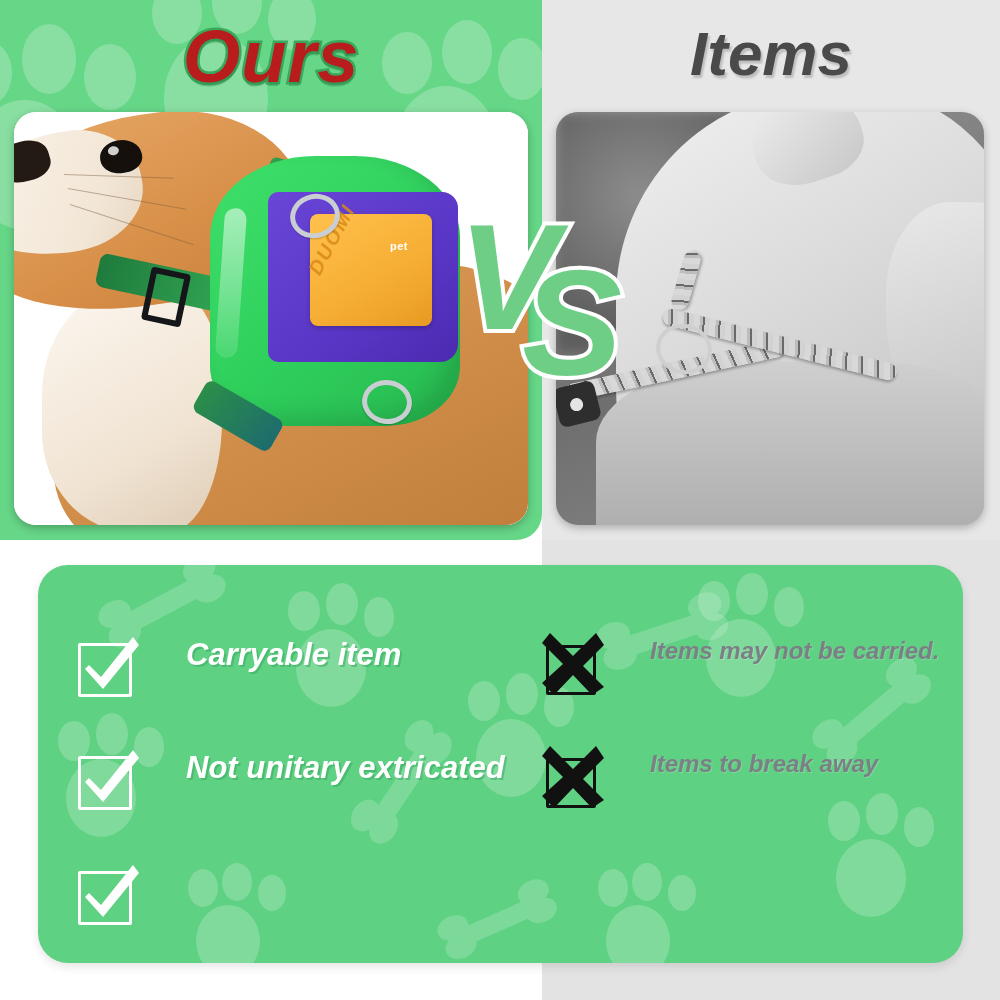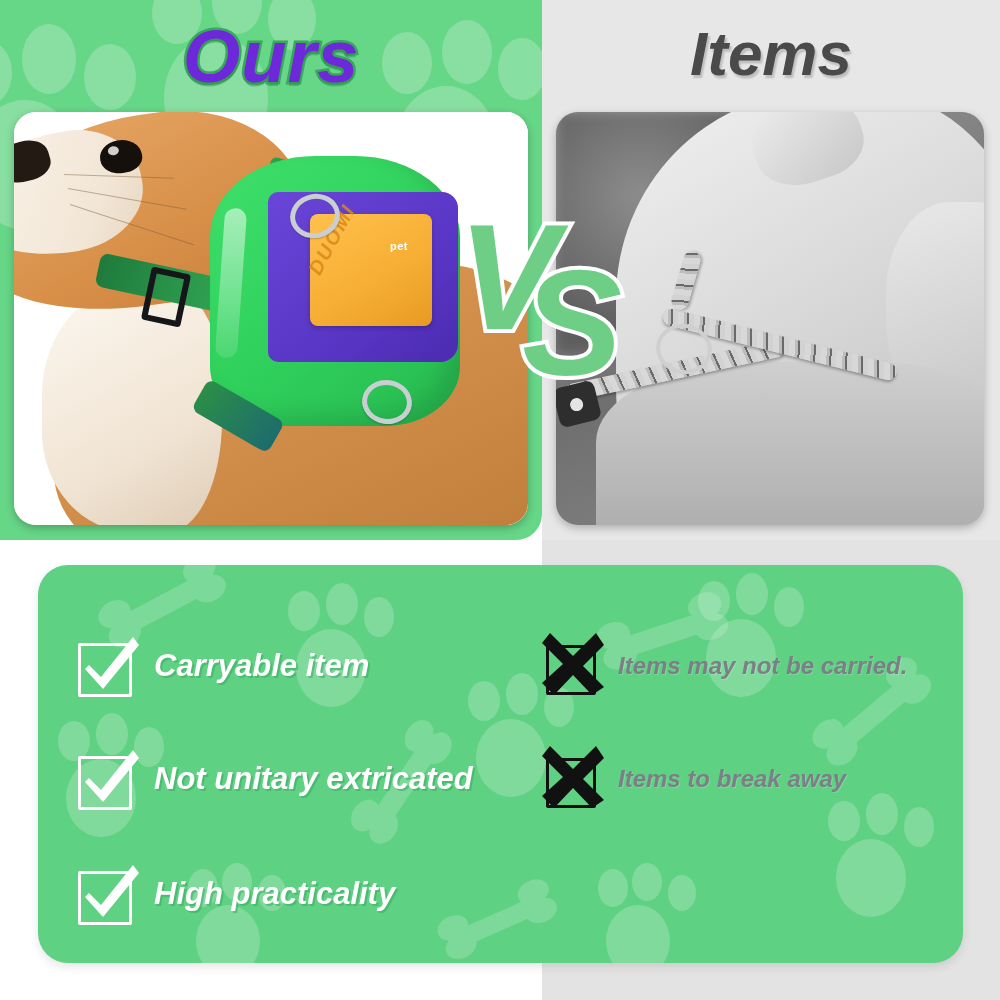--- a/index.html
+++ b/index.html
@@ -30,21 +30,21 @@
   .panel-others{
     position:absolute;left:542px;top:0;width:458px;height:540px;
     background:#e7e7e7;
     border-radius:0 0 0 4px;
   }
 
   
   .title-ours{
     position:absolute;left:0;top:14px;width:542px;text-align:center;
     font-size:74px;font-weight:bold;font-style:italic;letter-spacing:1px;
-    color:#6d28d9;
+    color:#b91c1c;
     -webkit-text-stroke:5px #3aa85c;
     paint-order:stroke fill;
     text-shadow:0 4px 0 rgba(46,140,78,.45);
   }
   .title-others{
     position:absolute;left:542px;top:18px;width:458px;text-align:center;
     font-size:62px;font-weight:bold;font-style:italic;letter-spacing:0px;
     color:#4a4a4a;
     text-shadow:2px 3px 2px rgba(0,0,0,.18);
   }
@@ -221,21 +221,21 @@
   .bone{position:absolute;opacity:.18;}
   .bone .bshaft{position:absolute;background:#fff;border-radius:7px;}
   .bone .bknob{position:absolute;background:#fff;border-radius:50%;}
 
   .feat-grid{position:absolute;inset:0;}
   .frow{position:absolute;left:0;width:100%;height:118px;display:flex;align-items:center;}
   .frow-1{top:42px;}
   .frow-2{top:155px;}
   .frow-3{top:270px;}
 
-  .fcell{display:flex;align-items:center;}
+  .fcell{display:flex;gap:32px;}
   .fcell-left{width:470px;padding-left:40px;}
   .fcell-right{width:430px;padding-left:8px;}
 
   
   .ico-check{position:relative;width:58px;height:58px;flex:0 0 58px;margin-right:18px;}
   .ico-check .box{position:absolute;left:0;top:6px;width:48px;height:48px;border:3px solid #ffffff;border-radius:2px;}
   .ico-check .tick{
     position:absolute;left:5px;top:-2px;width:56px;height:56px;
   }
   .ico-check .tick svg{display:block;}
@@ -471,20 +471,19 @@
       <div class="frow frow-3">
         <div class="fcell fcell-left">
           <span class="ico-check">
             <span class="box"></span>
             <span class="tick">
               <svg width="56" height="56" viewBox="0 0 56 56">
                   <path d="M6 30 L18 42 L50 2 L56 10 L20 54 L2 34 Z" fill="#ffffff"></path>
                 </svg>
             </span>
           </span>
-          <span class="ftext-ours">High practicality</span>
         </div>
       </div>
 
     </div>
   </div>
 
 </div>
 
 </body></html>

